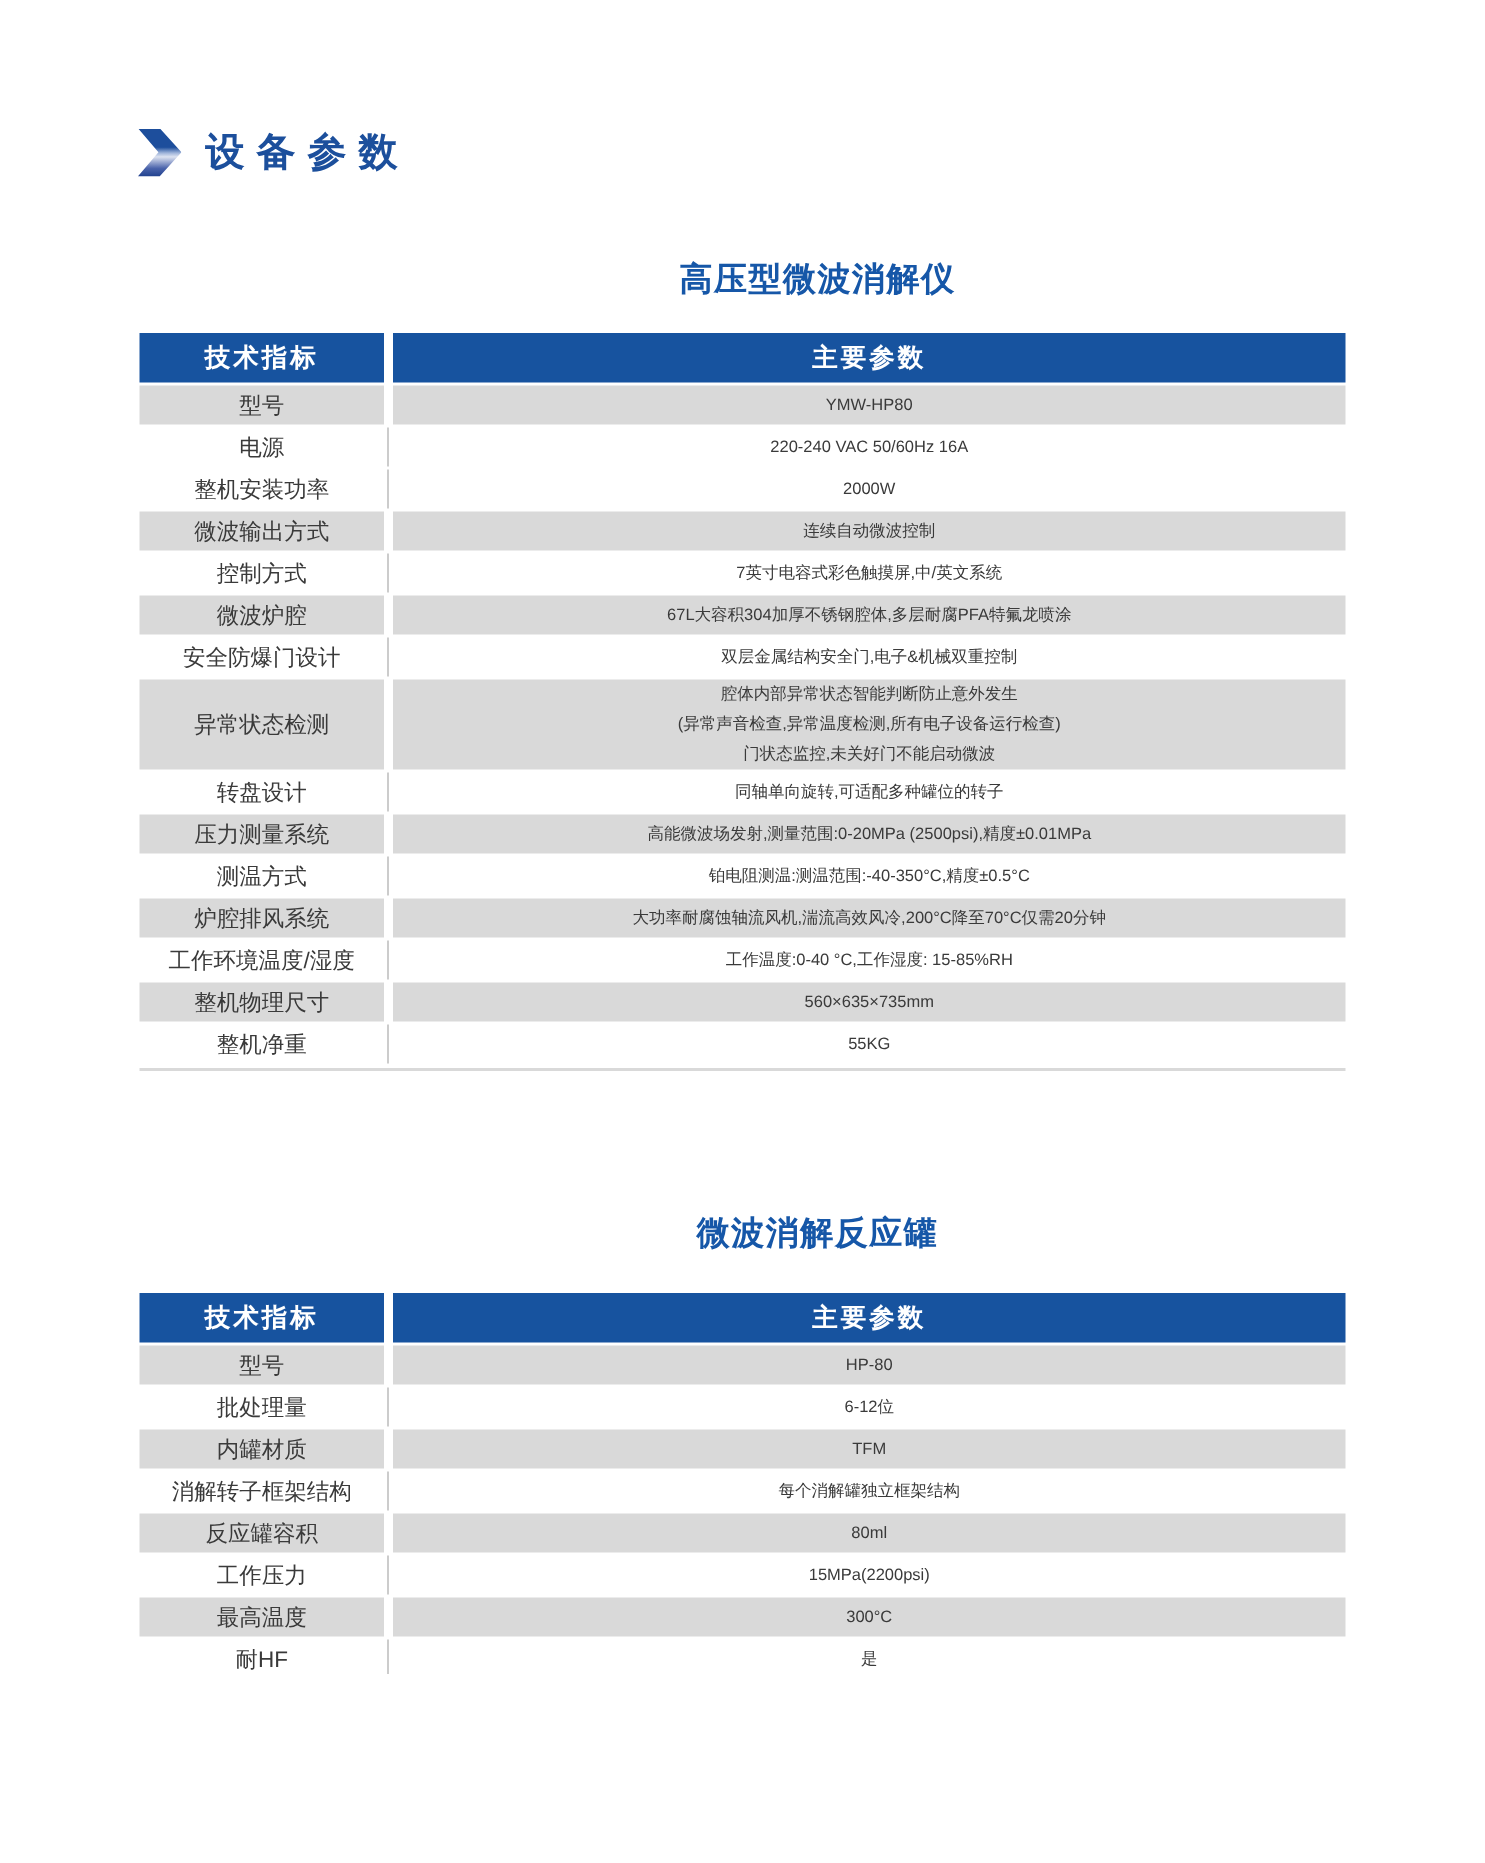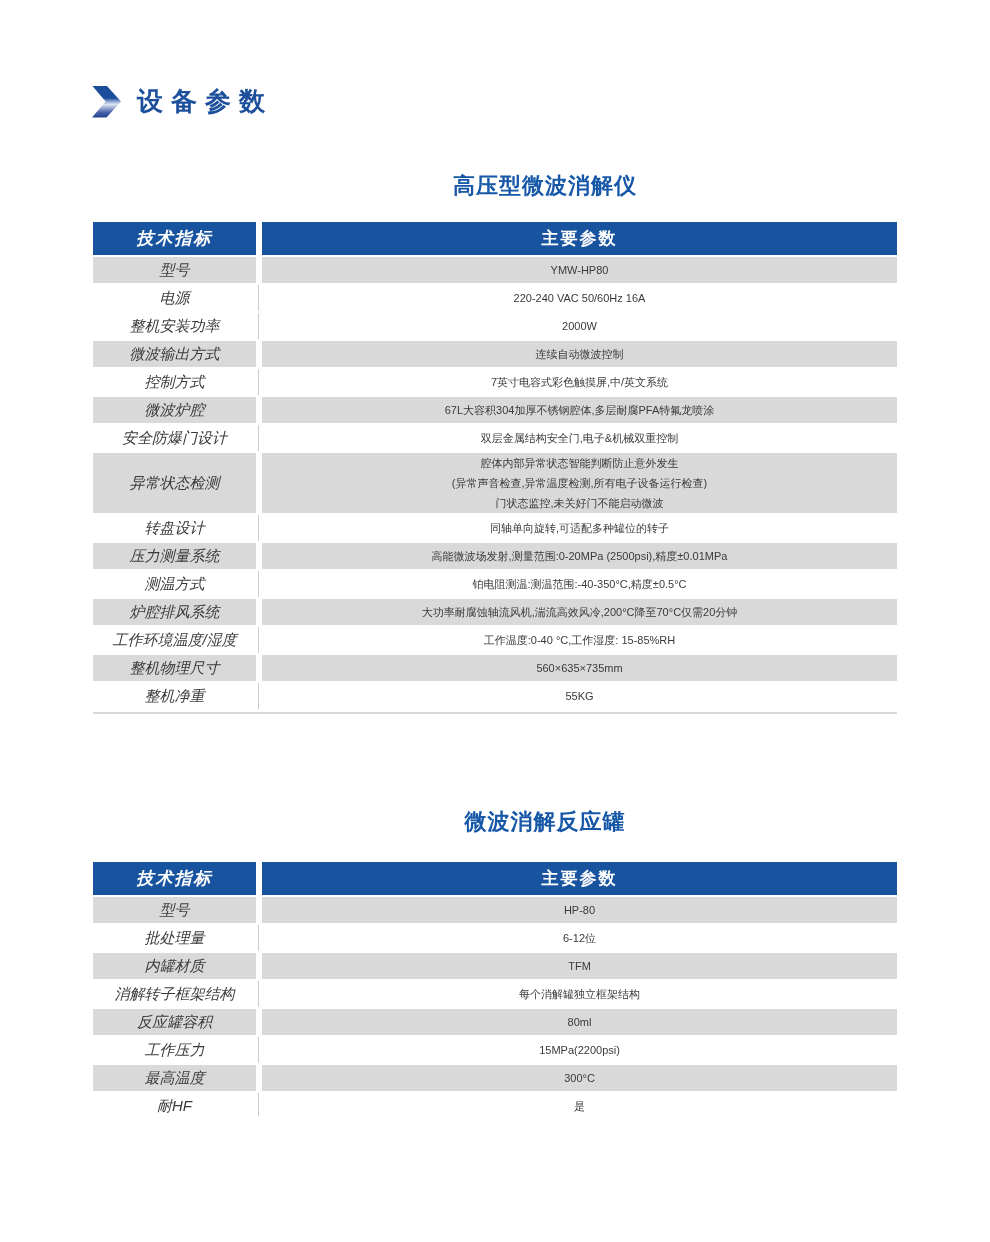--- a/index.html
+++ b/index.html
@@ -21,21 +21,21 @@
     font-size:22px; font-weight:bold; color:var(--title-blue,#1657a8); letter-spacing:1px;padding-left:33px; }
   .t1 { top:171px; }
   .t2 { top:807px; }
   
   .spec-table { position:absolute; left:93px; width:804px; }
   .tbl-1 { top:222px; }
   .tbl-2 { top:862px; }
   .spec-table::after { content:""; display:block; height:2px; background:#d9d9d9; margin-top:3px; }
   .row { display:flex; align-items:stretch; margin-bottom:2px; }
   .cell { display:flex; align-items:center; justify-content:center; text-align:center; }
-  .cell.label { width:163px; flex:0 0 163px; font-size:15px;font-style:italic; }
+  .cell.label { width:163px; flex:0 0 163px; font-size:15px; }
   .sep { width:6px; flex:0 0 6px; background:#ffffff; }
   .cell.value { flex:1; font-size:11px; white-space:pre-line; line-height:20px; }
   .header-row .cell { background:var(--header-blue,#17539f); color:#ffffff; font-size:17px;
     font-weight:bold; letter-spacing:2px; min-height:33px; }
   .row.g .cell { background:var(--row-gray,#d9d9d9); }
   .row.w .cell { background:#ffffff; }
   .row.g, .row.w { min-height:26px; }
   .row.w .sep { background:linear-gradient(to right,#ffffff 0px,#ffffff 2px,#cccccc 2px,#cccccc 3px,#ffffff 3px); }
 </style>
 </head>

